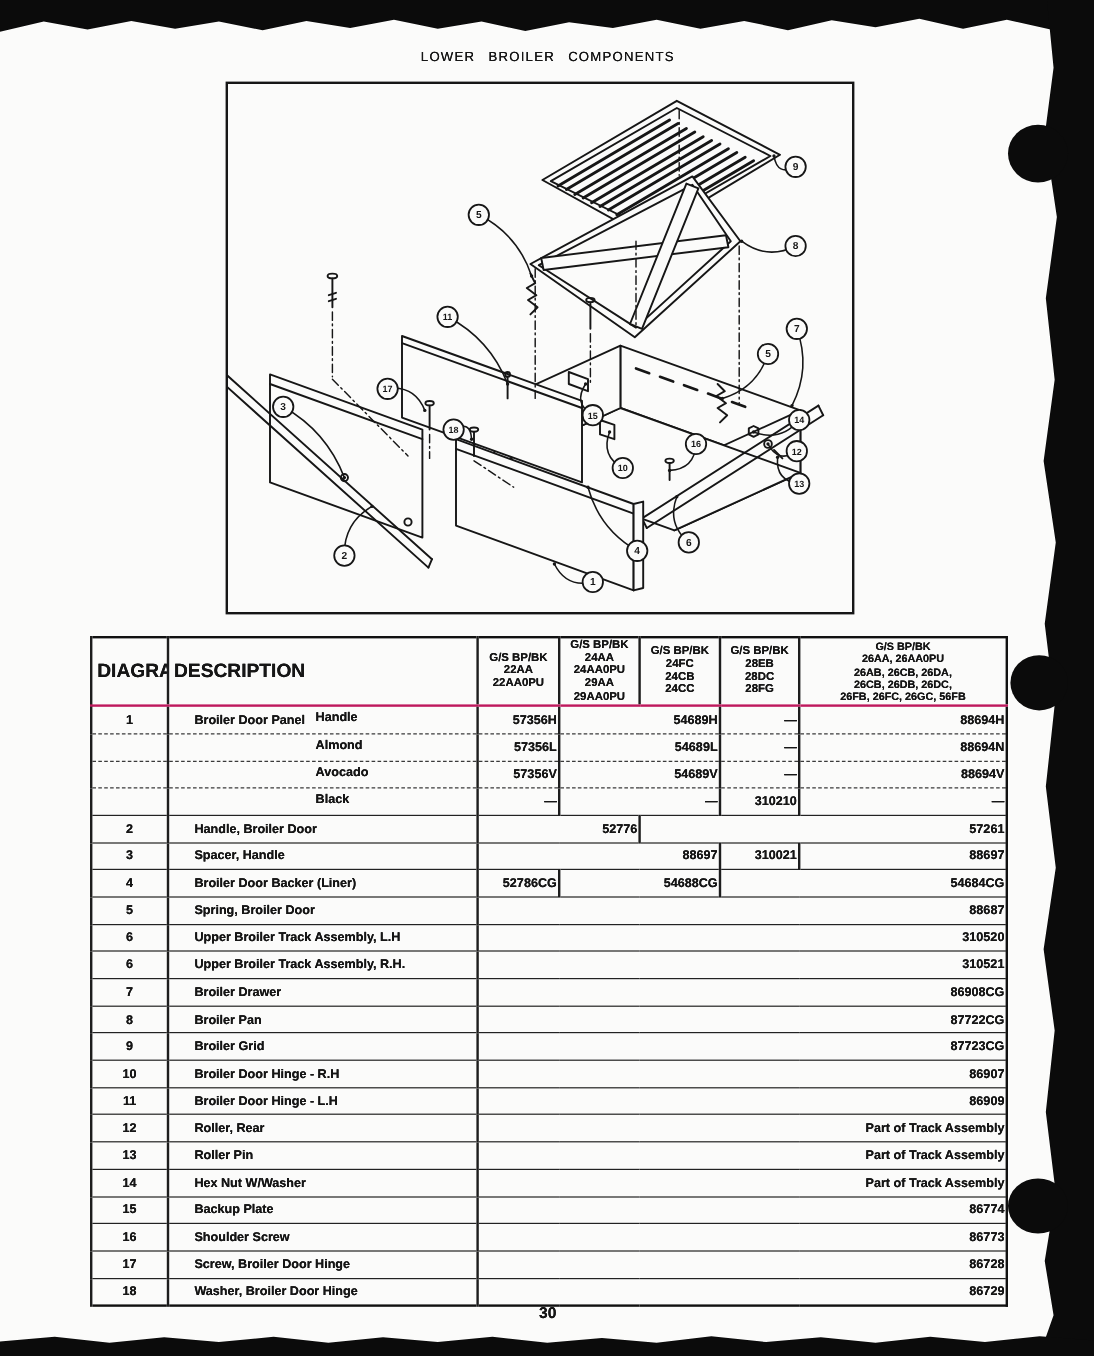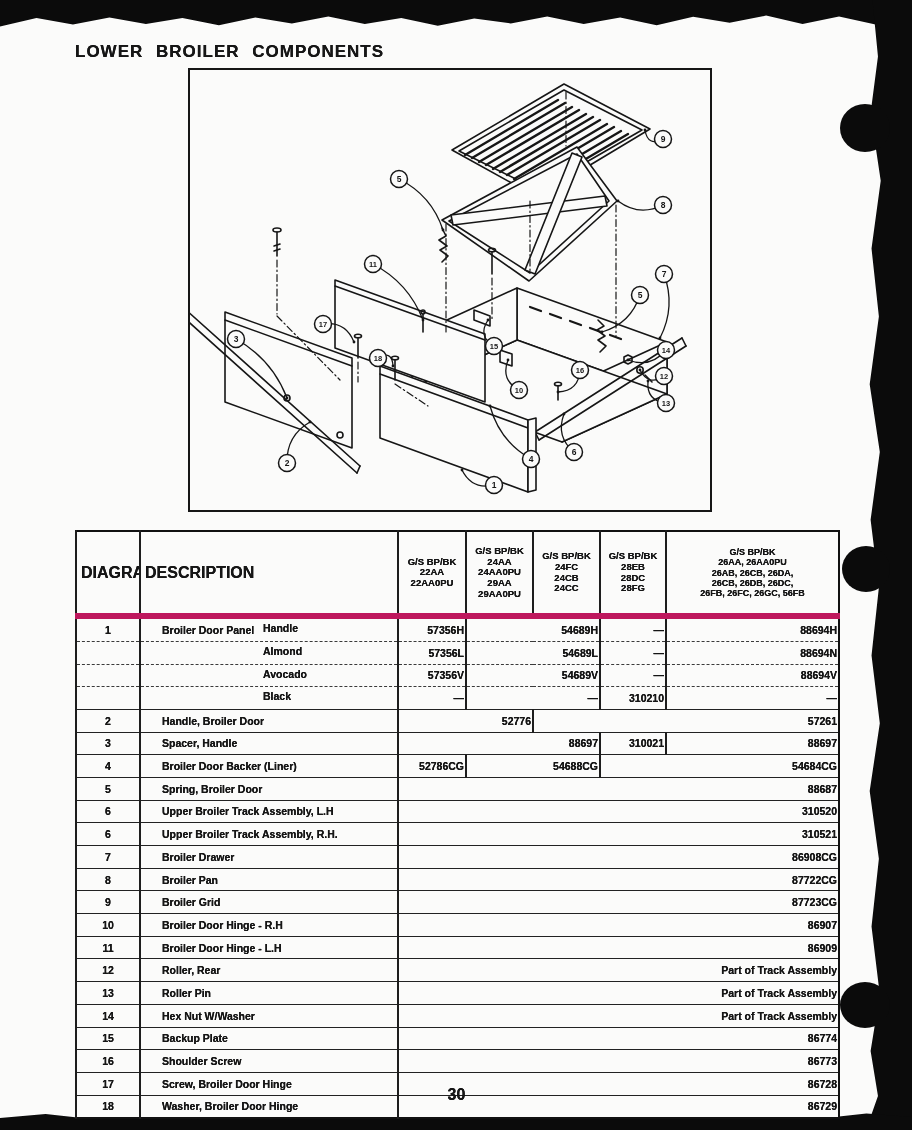--- a/index.html
+++ b/index.html
@@ -11,46 +11,46 @@
     clip-path:polygon(0 0,100% 0,100% 60%,96% 82%,92% 55%,88% 80%,84% 52%,80% 76%,76% 56%,72% 84%,68% 58%,64% 80%,60% 55%,56% 78%,52% 62%,48% 86%,44% 60%,40% 80%,36% 55%,32% 78%,28% 58%,24% 84%,20% 60%,16% 80%,12% 58%,8% 82%,4% 60%,0 88%);}
   .scan-bottom{position:absolute;left:0;bottom:0;width:912px;height:20px;background:#0b0b0b;
     clip-path:polygon(0 100%,100% 100%,100% 35%,95% 18%,90% 42%,85% 20%,80% 45%,75% 22%,70% 42%,65% 18%,60% 45%,55% 25%,50% 45%,45% 20%,40% 42%,35% 22%,30% 45%,25% 20%,20% 42%,15% 22%,10% 45%,5% 20%,0 40%);}
   .scan-right{position:absolute;right:0;top:0;width:46px;height:1130px;background:#0b0b0b;
     clip-path:polygon(100% 0,100% 100%,0 100%,26% 97%,10% 93%,30% 88%,12% 82%,28% 76%,8% 70%,30% 64%,12% 58%,28% 52%,10% 46%,30% 40%,8% 34%,28% 28%,12% 22%,32% 16%,10% 10%,26% 5%,14% 0);}
   .scan-blob{position:absolute;background:#0b0b0b;border-radius:50%;}
   .blob1{left:840px;top:104px;width:50px;height:48px;}
   .blob2{left:842px;top:546px;width:48px;height:46px;}
   .blob3{left:840px;top:982px;width:50px;height:46px;}
   
-  .title{position:absolute;left:75px;top:42px;width:763px;text-align:left;
-         font-size:17px;font-weight:700;letter-spacing:1px;word-spacing:7px;
+  .title{position:absolute;left:75px;top:42px;width:763px;text-align:center;
+         font-size:11px;font-weight:400;letter-spacing:1px;word-spacing:7px;
          text-shadow:0 0 .5px #000;}
   
   .diagram-box{position:absolute;left:188px;top:68px;width:520px;height:440px;
                border:2px solid #161616;background:#fbfbfa;}
   .diagram-box svg{display:block;}
   
   table.parts{position:absolute;left:75px;top:530px;width:763px;border-collapse:collapse;
       table-layout:fixed;background:#fbfbfa;border:2.5px solid #111;}
   table.parts th,table.parts td{border-left:2px solid #1d1d1d;overflow:hidden;white-space:nowrap;}
-  table.parts thead th{border-bottom:6px solid #be185d;font-size:9.5px;font-weight:800;
-      line-height:1.12;text-align:center;vertical-align:middle;padding:14px 0;
+  table.parts thead th{border-bottom:2px solid #be185d;font-size:9.5px;font-weight:800;
+      line-height:1.12;text-align:center;vertical-align:middle;padding:1px 0;
       text-shadow:0 0 .4px #000;}
   table.parts thead th.h-diagram,table.parts thead th.h-desc{text-align:left;padding-left:4px;font-size:16px;}
   table.parts thead th.h-wide div{font-size:9px;}
   table.parts td{height:19.7px;font-size:10.5px;font-weight:700;
       border-bottom:1px dashed #3a3a3a;text-shadow:0 0 .35px #000;}
   table.parts td.diag{text-align:center;}
   table.parts td.desc{position:relative;padding-left:21px;text-align:left;}
   table.parts td.desc .variant{position:absolute;left:122px;top:0;line-height:19.7px;}
   table.parts td.part{text-align:right;}
   tr.block-start td{border-top:1.5px solid #222;}
   
   .page-number{position:absolute;left:75px;top:1086px;width:763px;text-align:center;
-      font-size:16px;font-weight:700;text-shadow:0 0 .4px #000;}
+      font-size:13px;font-weight:700;text-shadow:0 0 .4px #000;}
 </style>
 </head>
 <body>
 
 <div class="page">
 
   <div class="scan-top"></div>
   <div class="scan-right"></div>
   <div class="scan-bottom"></div>
   <div class="scan-blob blob1"></div>

